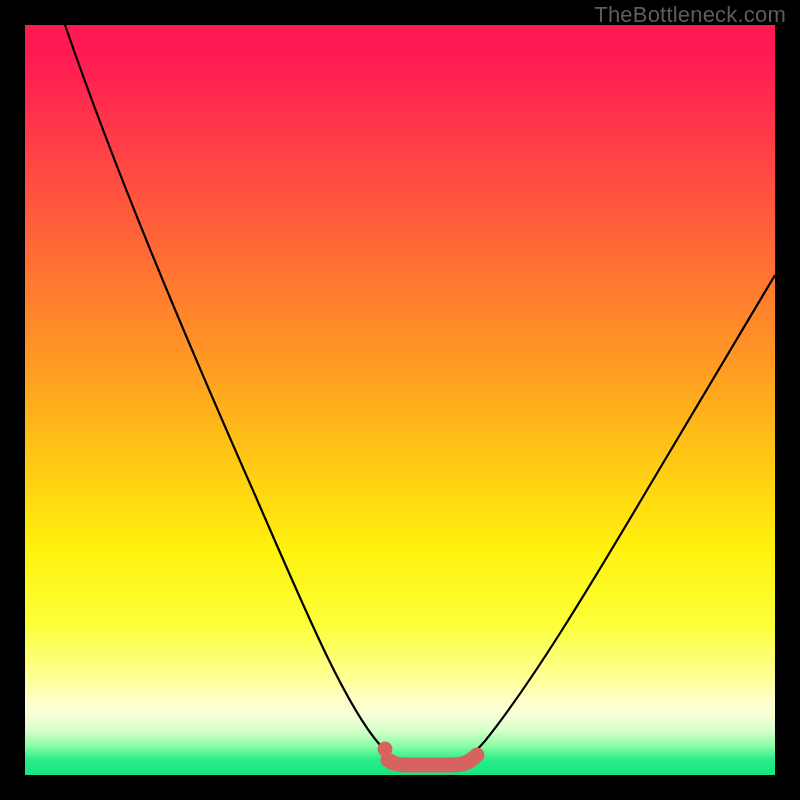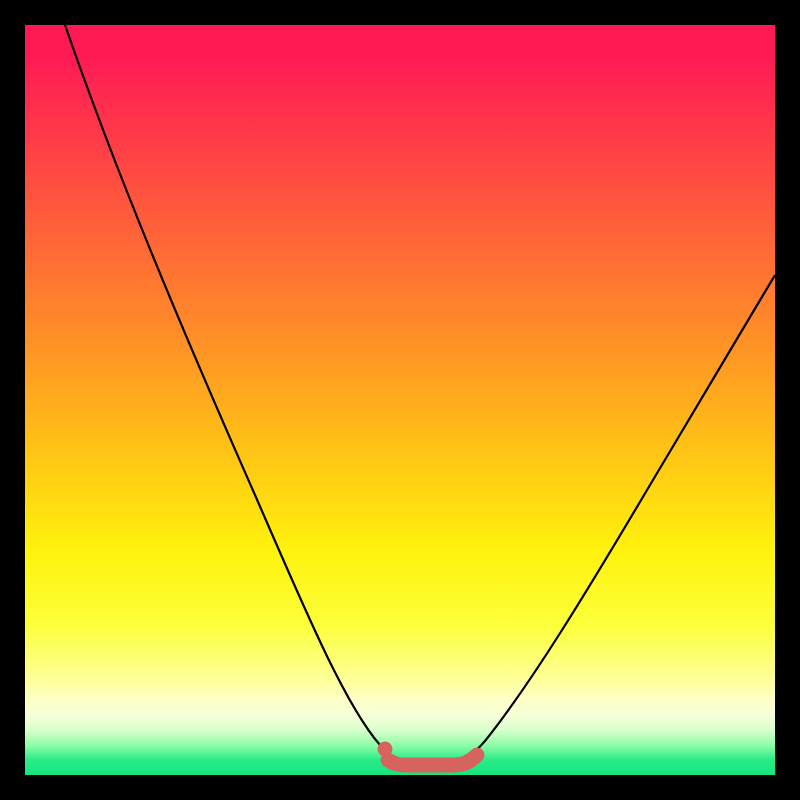--- a/index.html
+++ b/index.html
@@ -82,13 +82,14 @@
 
       <circle cx="360" cy="724" r="7.5" fill="#d7635f"></circle>
       <path d="M 363 735
                Q 370 740, 380 740
                L 430 740
                Q 442 740, 452 730" fill="none" stroke="#d7635f" stroke-width="15" stroke-linecap="round"></path>
     </svg>
 
   </div>
 
+  <div class="watermark">TheBottleneck.com</div>
 </div>
 
 </body></html>

